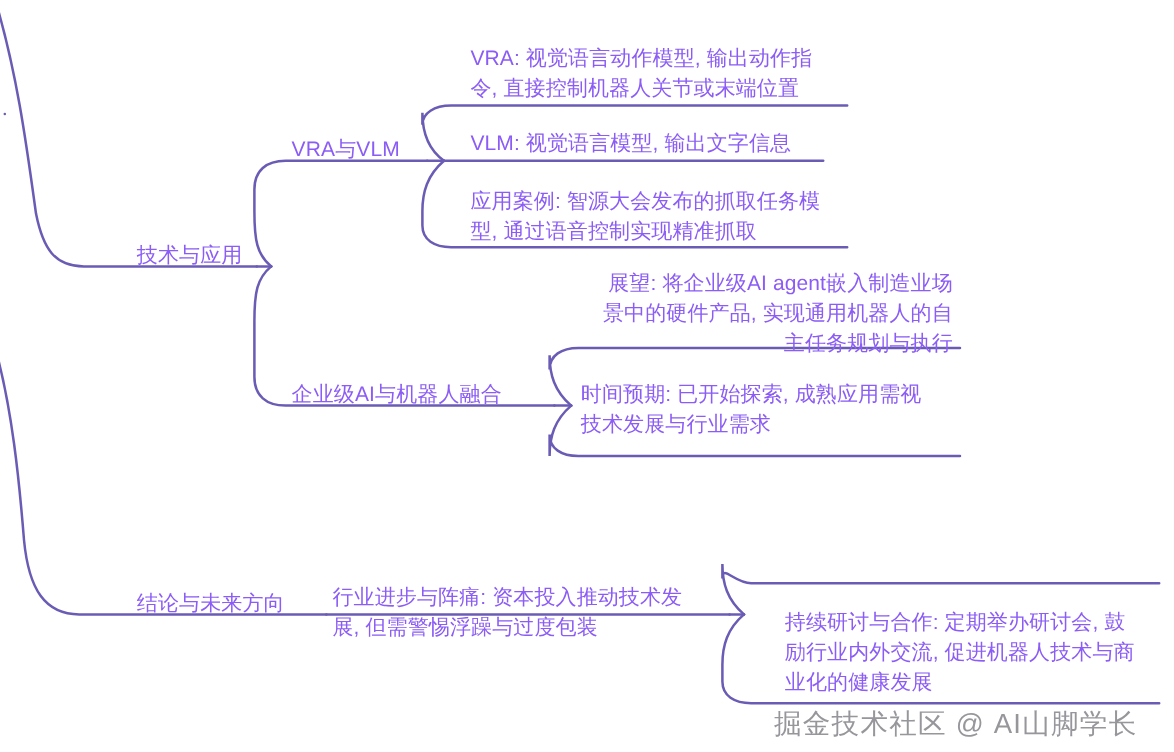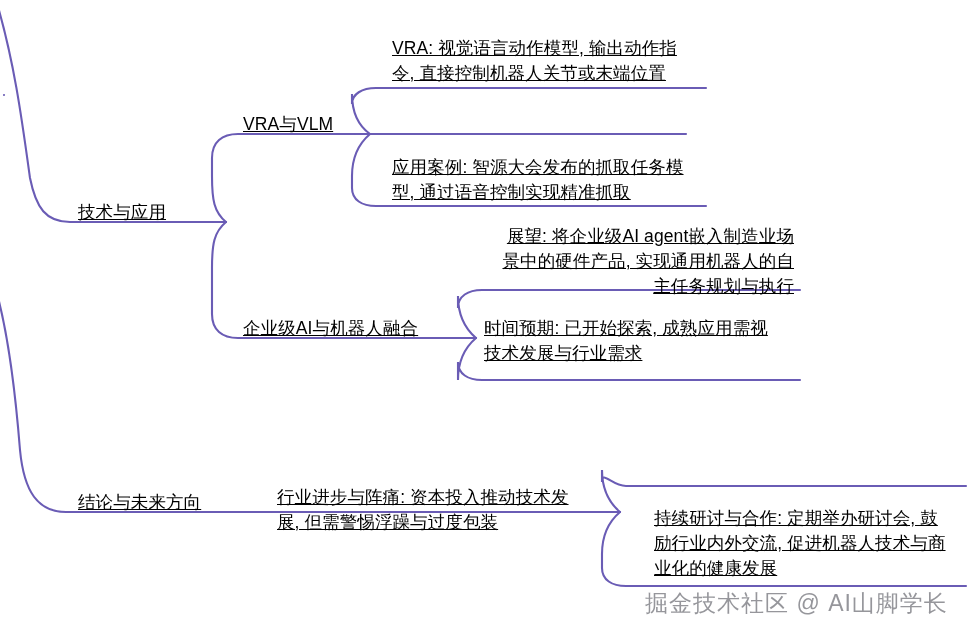--- a/index.html
+++ b/index.html
@@ -20,29 +20,29 @@
   #edges {
     position: absolute;
     left: 0;
     top: 0;
     width: 978px;
     height: 627px;
     pointer-events: none;
   }
   .node {
     position: absolute;
-    color: #000000;
+    color: #8b5cf6;
     line-height: 1.42;
     white-space: pre-line;
     letter-spacing: 0.1px;
-    text-decoration: underline;
   }
   
   .lvl1 {
     font-size: 17.5px;
+    margin-left: 36px;
   }
   
   .lvl2 {
     font-size: 17.5px;
   }
   
   .leaf {
     font-size: 17.5px;
   }
   .watermark {
@@ -97,20 +97,21 @@
   <div class="node lvl2" style="left:243px; top:112px;text-align:center;">VRA与VLM</div>
 
   <div class="node lvl2" style="left:243px; top:316px;text-align:center;">企业级AI与机器人融合</div>
 
   <div class="node lvl2" style="left:277px; top:485px; width:328px;">行业进步与阵痛: 资本投入推动技术发
 展, 但需警惕浮躁与过度包装</div>
 
   <div class="node leaf" style="left:392px; top:36px; width:312px;">VRA: 视觉语言动作模型, 输出动作指
 令, 直接控制机器人关节或末端位置</div>
 
+  <div class="node leaf" style="left:392px; top:107px; width:312px;">VLM: 视觉语言模型, 输出文字信息</div>
 
   <div class="node leaf" style="left:392px; top:155px; width:312px;">应用案例: 智源大会发布的抓取任务模
 型, 通过语音控制实现精准抓取</div>
 
   <div class="node leaf" style="left:484px; top:224px; width:310px;text-align:right;">展望: 将企业级AI agent嵌入制造业场
 景中的硬件产品, 实现通用机器人的自
 主任务规划与执行</div>
 
   <div class="node leaf" style="left:484px; top:316px; width:310px;">时间预期: 已开始探索, 成熟应用需视
 技术发展与行业需求</div>

